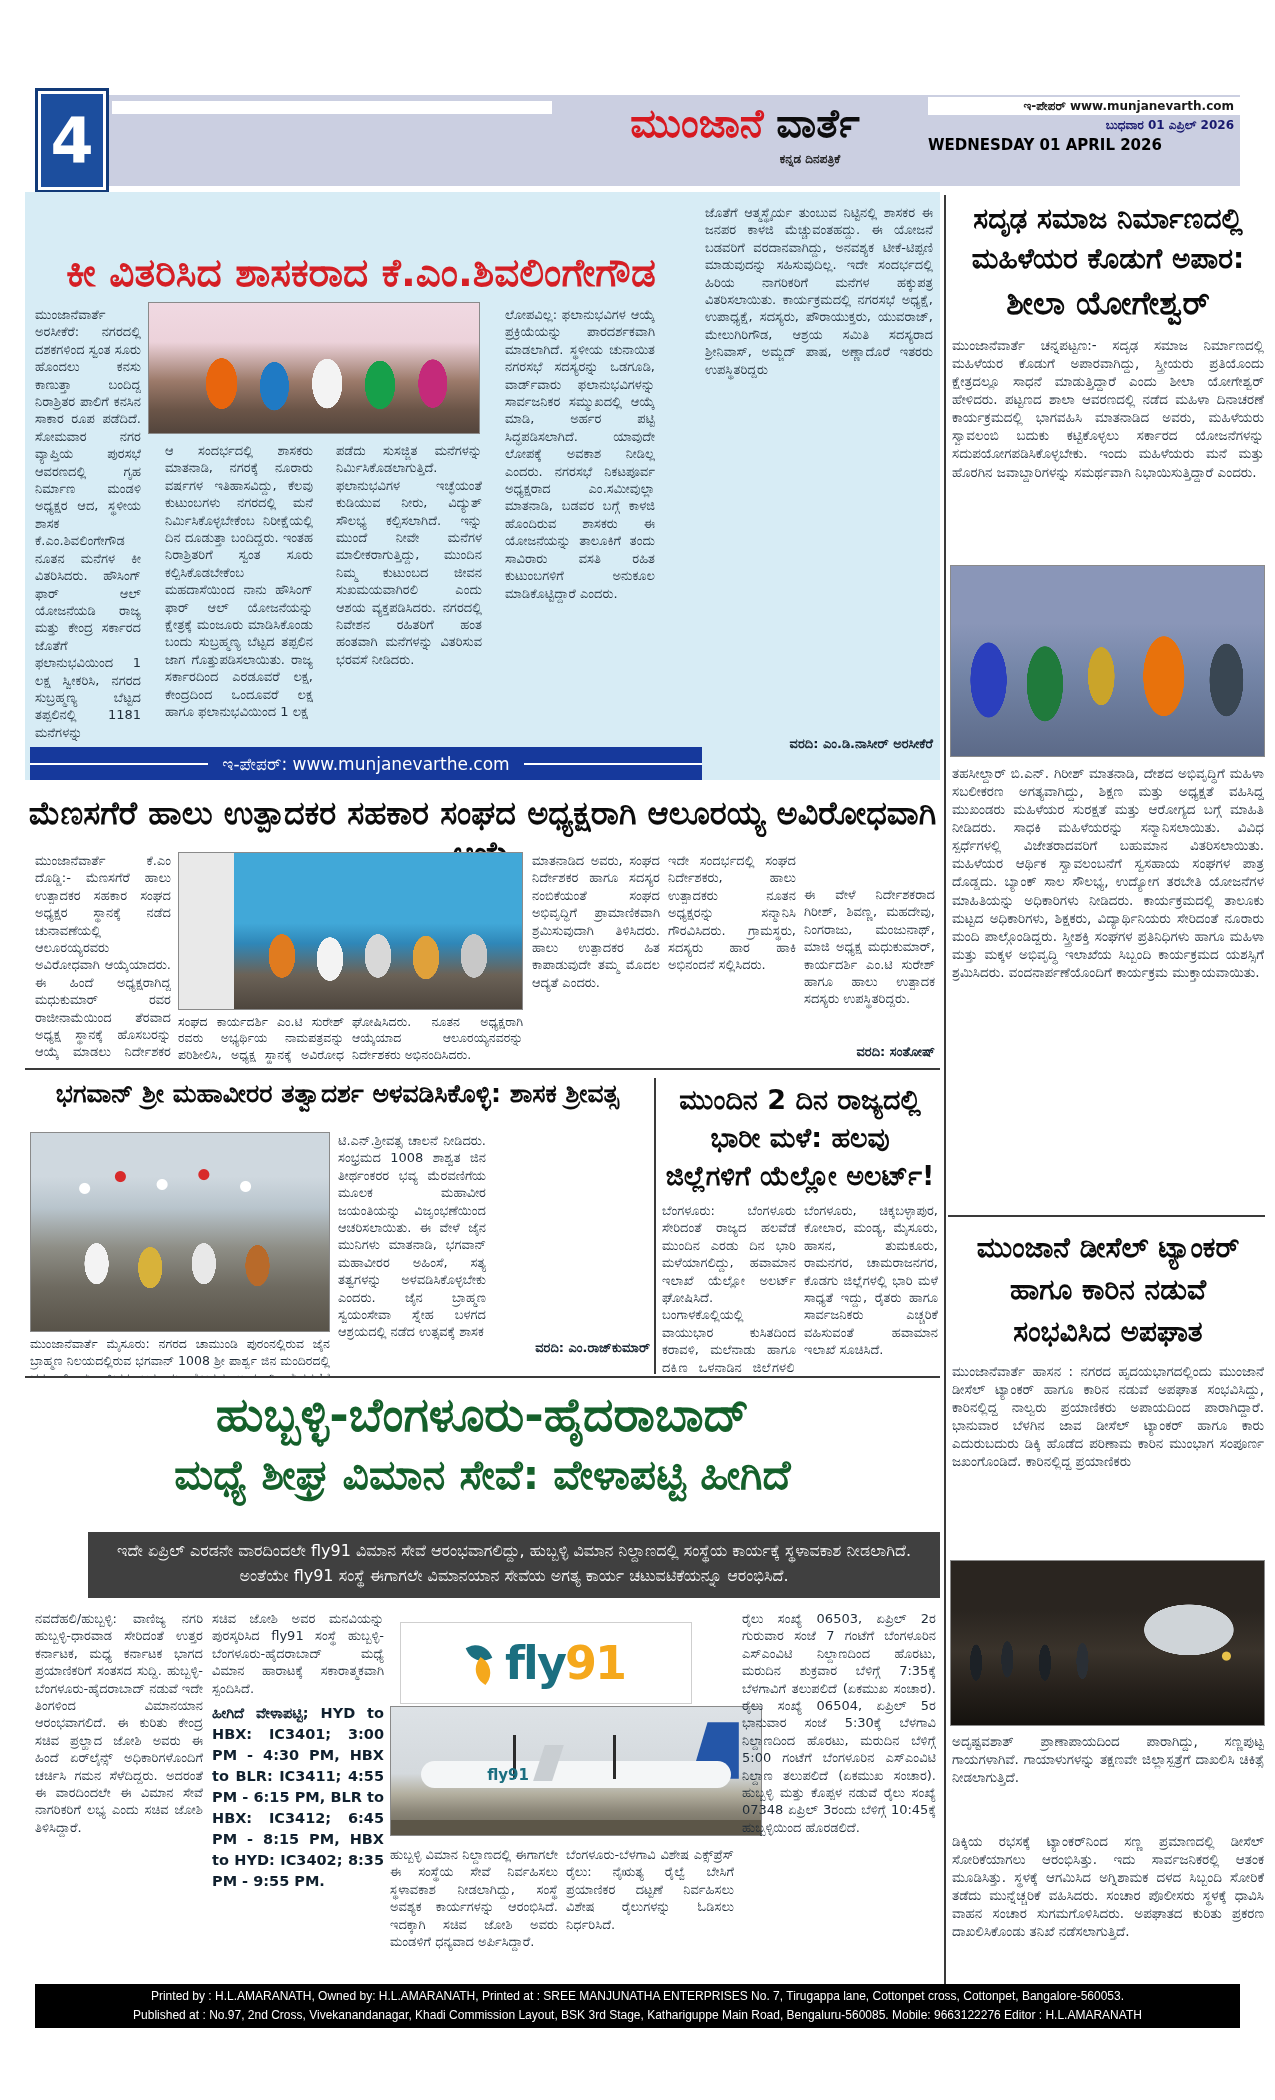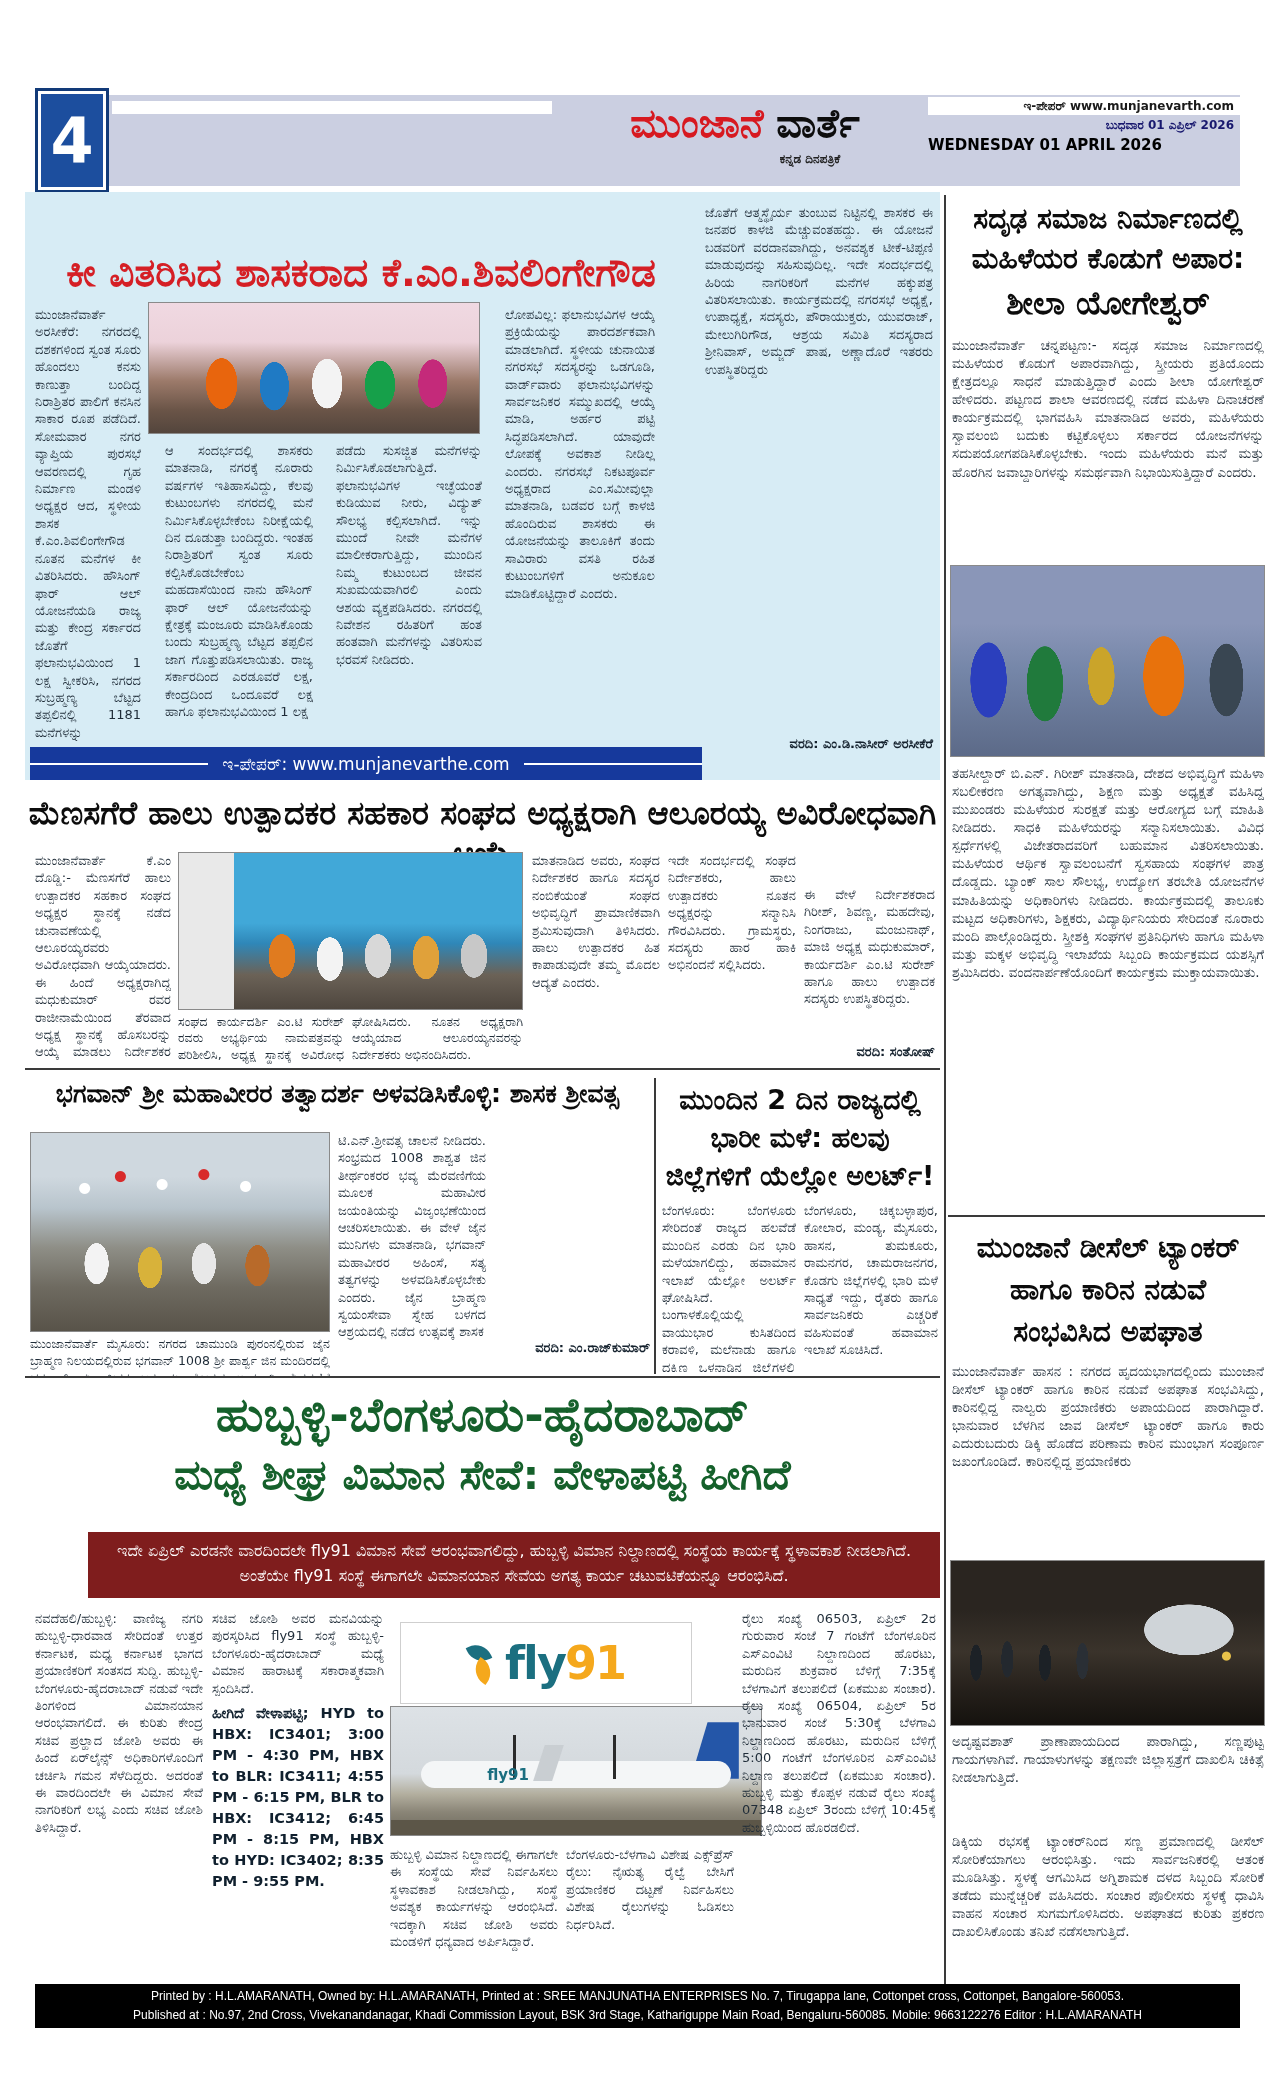--- a/index.html
+++ b/index.html
@@ -15,21 +15,21 @@
   .hline{background:#3a3a3a;height:2px;}
   .badge4{background:#1c4e9e;color:#fff;font-weight:bold;font-size:62px;
           display:flex;align-items:center;justify-content:center;
           border:3px solid #123a78;box-shadow:inset 0 0 0 3px #ffffff;}
   .masthead-red{color:#d71920;font-weight:bold;}
   .masthead-black{color:#0d0d0d;font-weight:bold;}
   .epaper-banner{background:#16399c;color:#fff;display:flex;align-items:center;justify-content:center;gap:14px;}
   .epaper-banner .rule-line{height:2px;background:#fff;flex:1;max-width:210px;}
   .epaper-banner span{font-weight:normal;font-size:17px;white-space:nowrap;}
   .green-hl{font-weight:bold;text-align:center;color:#15602b;}
-  .brown-banner{background:#7f1d1d;color:#fff;font-size:16px;line-height:1.55;
+  .brown-banner{background:#404040;color:#fff;font-size:16px;line-height:1.55;
                 text-align:center;padding:7px 18px;box-sizing:border-box;font-weight:500;}
   .schedule{font-weight:bold;font-size:14.5px;}
   .footerbar{background:#000;color:#fff;text-align:center;font-size:12px;line-height:1.55;
              display:flex;flex-direction:column;justify-content:center;
              font-family:"Liberation Sans",sans-serif;}
   
   .flylogo{background:#fff;border:1px solid #cfcfcf;display:flex;align-items:center;justify-content:center;}
   .flylogo .leaf{position:relative;width:34px;height:40px;margin-right:4px;}
   .flylogo .leaf i{position:absolute;display:block;width:20px;height:20px;border-radius:0 85% 0 85%;}
   .flylogo .leaf i.t{background:#1b6f80;transform:rotate(-25deg);left:2px;top:0;}

